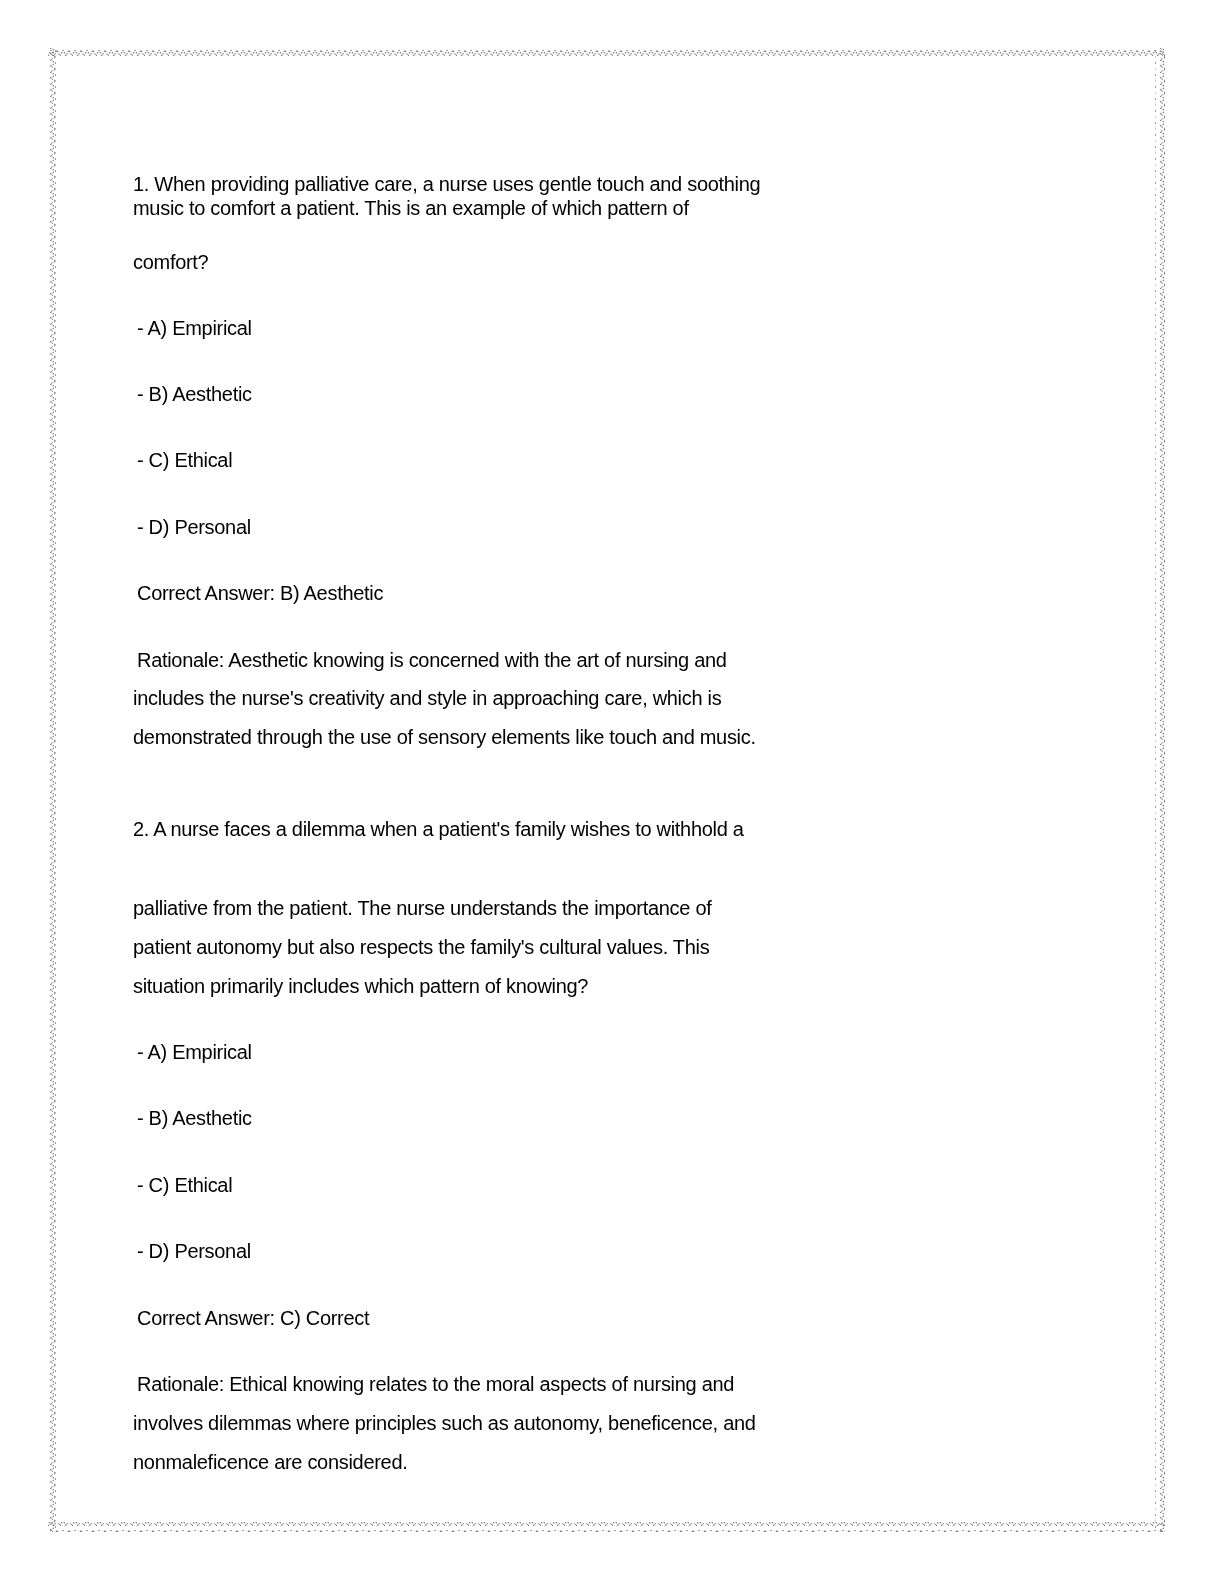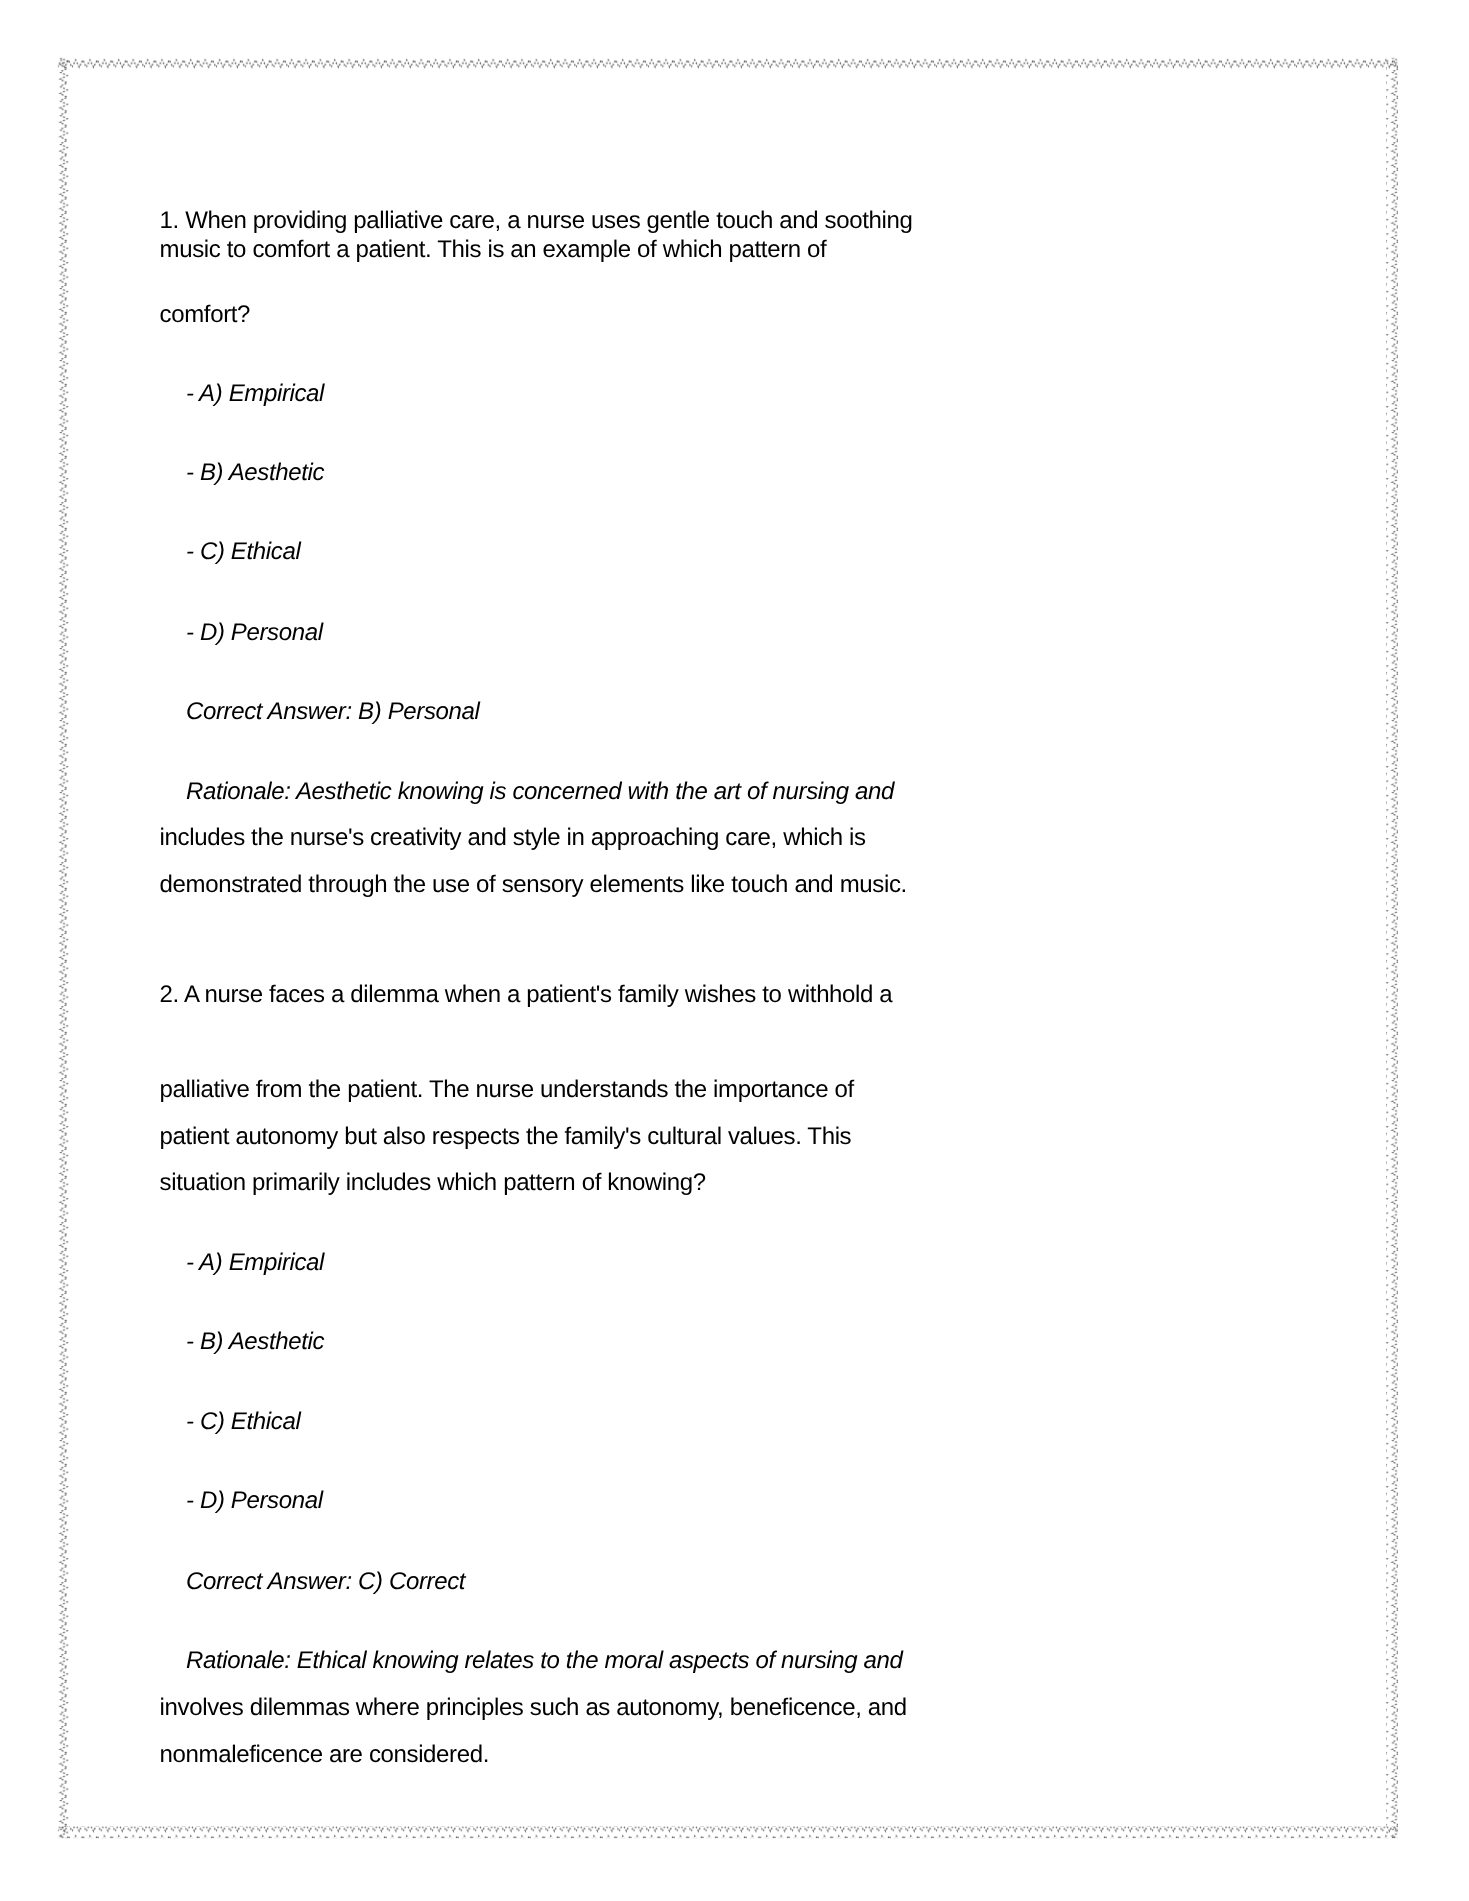--- a/index.html
+++ b/index.html
@@ -7,21 +7,21 @@
   .border-frame {
     position: absolute; left: 48px; top: 48px; width: 1117px; height: 1484px;
     box-sizing: border-box;
   }
   .border-frame svg { position: absolute; left: 0; top: 0; }
   .line {
     position: absolute; left: 133px; white-space: nowrap;
     font-family: "Liberation Sans", sans-serif; font-size: 20px; color: #000;
     letter-spacing: -0.3px; line-height: 39px;
   }
-  .opt { left: 155px; font-style: italic; }
+  .opt { left: 137px; }
 </style>
 </head>
 <body>
 
 <div class="border-frame">
   <svg width="1117" height="1484" viewBox="0 0 1117 1484">
     <defs>
       <pattern id="zigH" width="12" height="10" patternUnits="userSpaceOnUse">
         <polyline points="0,8 3,2 6,8 9,2 12,8" fill="none" stroke="#555" stroke-width="1" stroke-dasharray="1.5,1.5"></polyline>
       </pattern>
@@ -37,21 +37,21 @@
 </div>
 
 <div>
   <div class="line" style="top:165px">1. When providing palliative care, a nurse uses gentle touch and soothing</div>
   <div class="line" style="top:189px">music to comfort a patient. This is an example of which pattern of</div>
   <div class="line" style="top:243px">comfort?</div>
   <div class="line opt" style="top:309px">- A) Empirical</div>
   <div class="line opt" style="top:375px">- B) Aesthetic</div>
   <div class="line opt" style="top:441px">- C) Ethical</div>
   <div class="line opt" style="top:508px">- D) Personal</div>
-  <div class="line opt" style="top:574px">Correct Answer: B) Personal</div>
+  <div class="line opt" style="top:574px">Correct Answer: B) Aesthetic</div>
   <div class="line opt" style="top:641px">Rationale: Aesthetic knowing is concerned with the art of nursing and</div>
   <div class="line" style="top:679px">includes the nurse's creativity and style in approaching care, which is</div>
   <div class="line" style="top:718px">demonstrated through the use of sensory elements like touch and music.</div>
 </div>
 
 <div>
   <div class="line" style="top:810px">2. A nurse faces a dilemma when a patient's family wishes to withhold a</div>
   <div class="line" style="top:889px">palliative from the patient. The nurse understands the importance of</div>
   <div class="line" style="top:928px">patient autonomy but also respects the family's cultural values. This</div>
   <div class="line" style="top:967px">situation primarily includes which pattern of knowing?</div>

